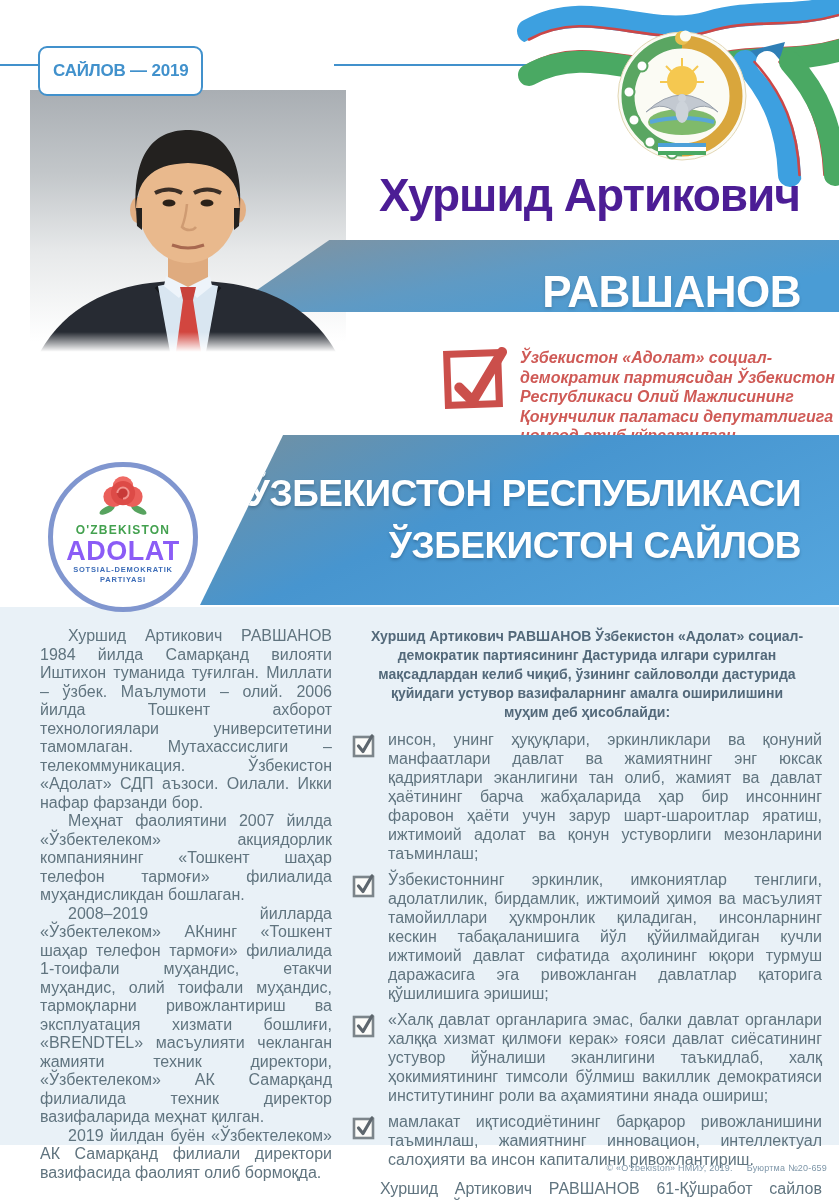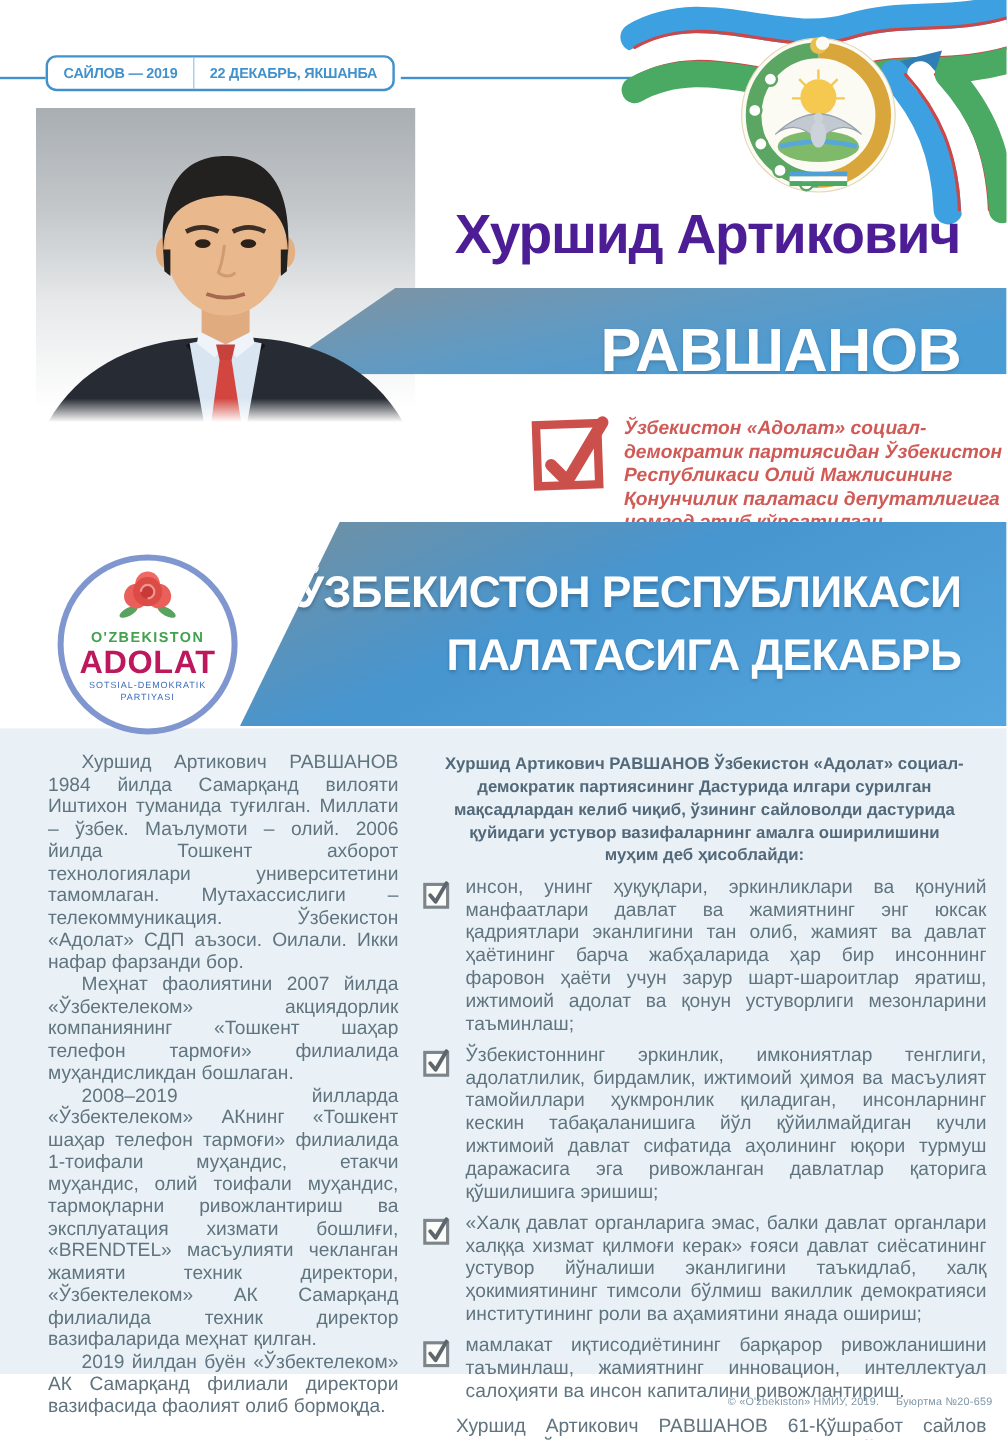--- a/index.html
+++ b/index.html
@@ -7,24 +7,24 @@
   body { font-family:"Liberation Sans", sans-serif; }
   #poster {
     position:relative; width:839px; height:1200px;
     background:#ffffff; overflow:hidden; margin:0 auto;
   }
   .abs { position:absolute; }
 
   
   .badge-line { height:2px; background:#4191cc; top:64px; }
   .badge {
-    left:38px; top:46px; height:30px;
+    left:38px; top:46px; height:50px;
     border:2px solid #4191cc; border-radius:9px;
     display:flex; align-items:stretch; background:#fff;
-    color:#4191cc; font-weight:bold; font-size:12px; letter-spacing:-0.2px;
+    color:#4191cc; font-weight:bold; font-size:17px; letter-spacing:-0.2px;
     z-index:5;
   }
   .badge .cell { display:flex; align-items:center; padding:0 13px; white-space:nowrap; }
   .badge .cell + .cell { border-left:1.5px solid #9cc4e4; }
 
   
   #flag-art { right:0; top:0; width:330px; height:215px; z-index:1; }
   #emblem { left:612px; top:26px; width:140px; height:140px; z-index:2; }
 
   
@@ -44,21 +44,21 @@
     color:#4c1d95; font-weight:bold; font-size:46px; letter-spacing:-1px;
     white-space:nowrap;
   }
   #surname-bar {
     left:225px; right:0; top:240px; height:72px; z-index:2;
     background:linear-gradient(168deg,#83929d 0%,#5f9ac4 45%,#4a9cd5 80%);
     clip-path:polygon(17% 0, 100% 0, 100% 100%, 0 100%);
     display:flex; align-items:center; justify-content:flex-end;
   }
   #surname-bar .surname {
-    color:#fff; font-weight:bold; font-size:51px; letter-spacing:-0.5px;
+    color:#fff; font-weight:bold; font-size:44px; letter-spacing:-0.5px;
     padding-right:38px; text-shadow:0 2px 3px rgba(30,50,70,.25); line-height:72px;margin-top:32px;
   }
 
   
   #ballot-box { left:444px; top:350px; width:58px; height:58px; z-index:2;
     border:7px solid #cb4f4b; background:#fff; transform:rotate(-2deg); }
   #ballot-check { position:absolute; left:-4px; top:-12px; overflow:visible; }
   #nomination {
     left:520px; top:348px; width:320px; z-index:2;
     color:#cf5a56; font-weight:bold; font-style:italic;
@@ -78,22 +78,22 @@
     letter-spacing:-0.5px; text-shadow:0 2px 3px rgba(20,45,70,.3);
   }
 
   
   #party-logo {
     left:48px; top:462px; width:150px; height:150px; z-index:3;
     background:#fff; border:5px solid #8096cf; border-radius:50%;
     text-align:center; overflow:hidden;
   }
   #party-logo .country { color:#43a14f; font-weight:bold; font-size:12px; letter-spacing:1.2px; margin-top:1px;text-align:center; }
-  #party-logo .party-name { color:#be185d; font-weight:bold; font-size:27px; letter-spacing:0.5px; line-height:28px; }
-  #party-logo .party-sub { color:#3c6cb8; font-weight:normal; font-size:7.5px; letter-spacing:0.8px; line-height:9.5px; }
+  #party-logo .party-name { color:#8b5cf6; font-weight:bold; font-size:27px; letter-spacing:0.5px; line-height:28px; }
+  #party-logo .party-sub { color:#3c6cb8; font-weight:bold; font-size:7.5px; letter-spacing:0.8px; line-height:9.5px; }
 
   
   #content-panel { left:0; right:0; top:607px; height:538px; background:#e9f1f7; z-index:0; }
   .body-text { color:#60747f; font-size:16px; line-height:18.5px; text-align:justify; }
   #bio-col { left:40px; top:627px; width:292px; z-index:2; }
   #bio-col p { text-indent:28px; }
   #program-col { left:352px; top:627px; width:470px; z-index:2; }
   #program-intro {
     color:#53697a; font-weight:bold; font-size:14px; line-height:19px;
     text-align:center; padding:0 18px; margin-bottom:8px;
@@ -164,21 +164,20 @@
     <g>
       <rect x="46" y="117" width="48" height="4" fill="#4da0d8"></rect>
       <rect x="46" y="121" width="48" height="4" fill="#ffffff"></rect>
       <rect x="46" y="125" width="48" height="4" fill="#4aa963"></rect>
     </g>
   </svg>
 
   <div class="abs badge-line" style="left:0; width:38px;"></div>
   <div class="abs badge">
     <div class="cell">САЙЛОВ — 2019</div>
-    <div class="cell">22 ДЕКАБРЬ, ЯКШАНБА</div>
   </div>
   <div class="abs badge-line" style="left:334px; width:203px;"></div>
 
   <div class="abs" id="photo-bg"></div>
   <div class="abs" id="given-names">Хуршид Артикович</div>
   <div class="abs" id="surname-bar">
     <span class="surname">РАВШАНОВ</span>
   </div>
   <svg class="abs" id="person" viewBox="0 0 316 262">
     <path d="M10,262 C36,216 80,198 120,193 L158,189 L196,193 C236,198 280,216 306,262 Z" fill="#272b33"></path>
@@ -207,21 +206,21 @@
 
   <div class="abs" id="ballot-box">
     <svg id="ballot-check" width="58" height="66" viewBox="0 0 58 66">
       <path d="M12,42 L25,56 L56,8" stroke="#cb4f4b" stroke-width="10" fill="none" stroke-linecap="round" stroke-linejoin="round"></path>
     </svg>
   </div>
   <div class="abs" id="nomination">Ўзбекистон «Адолат» социал-демократик партиясидан Ўзбекистон Республикаси Олий Мажлисининг Қонунчилик палатаси депутатлигига номзод этиб кўрсатилган.</div>
 
   <div class="abs" id="banner">
     <div class="banner-line">ЎЗБЕКИСТОН РЕСПУБЛИКАСИ</div>
-    <div class="banner-line">ПАЛАТАСИГА ДЕКАБРЬ</div>
+    <div class="banner-line">ЎЗБЕКИСТОН САЙЛОВ</div>
   </div>
 
   <div class="abs" id="party-logo">
     <svg width="56" height="48" viewBox="0 0 60 50" style="margin-top:3px;">
       <ellipse cx="13" cy="42" rx="9" ry="3.6" fill="#57a35f" transform="rotate(-28 13 42)"></ellipse>
       <ellipse cx="47" cy="42" rx="9" ry="3.6" fill="#57a35f" transform="rotate(28 47 42)"></ellipse>
       <circle cx="20" cy="28" r="11" fill="#ea5f5a"></circle>
       <circle cx="40" cy="28" r="11" fill="#ea5f5a"></circle>
       <circle cx="30" cy="17" r="11" fill="#ef6a64"></circle>
       <circle cx="30" cy="24" r="13" fill="#dd4b47"></circle>

